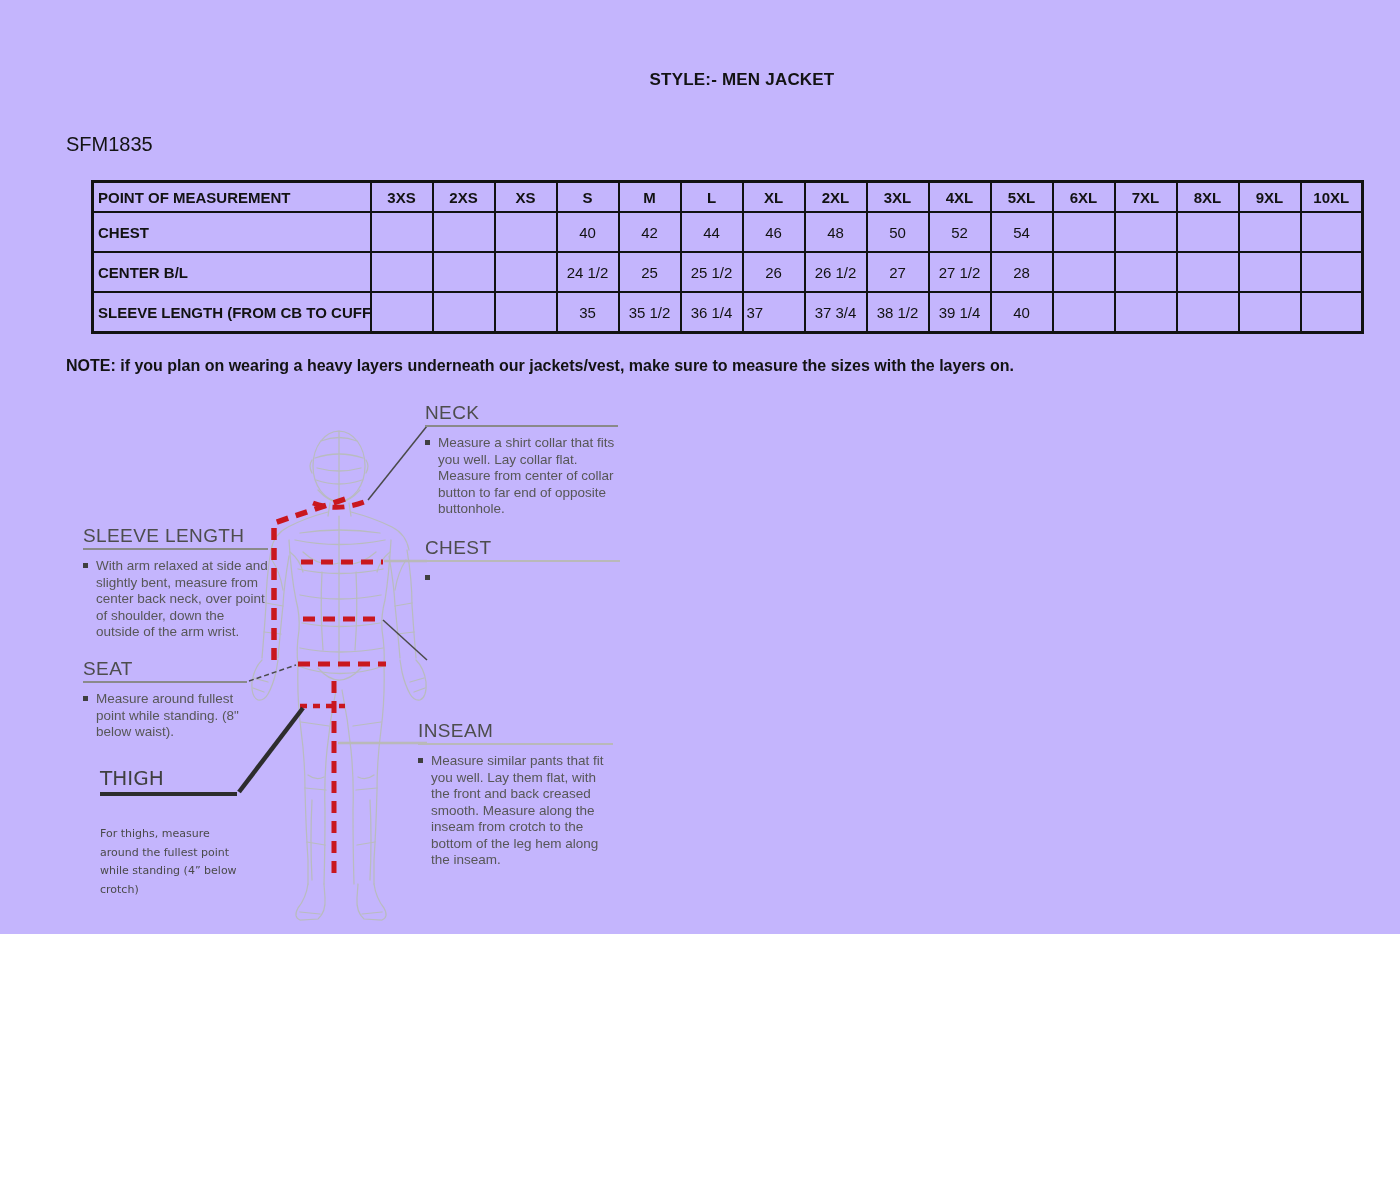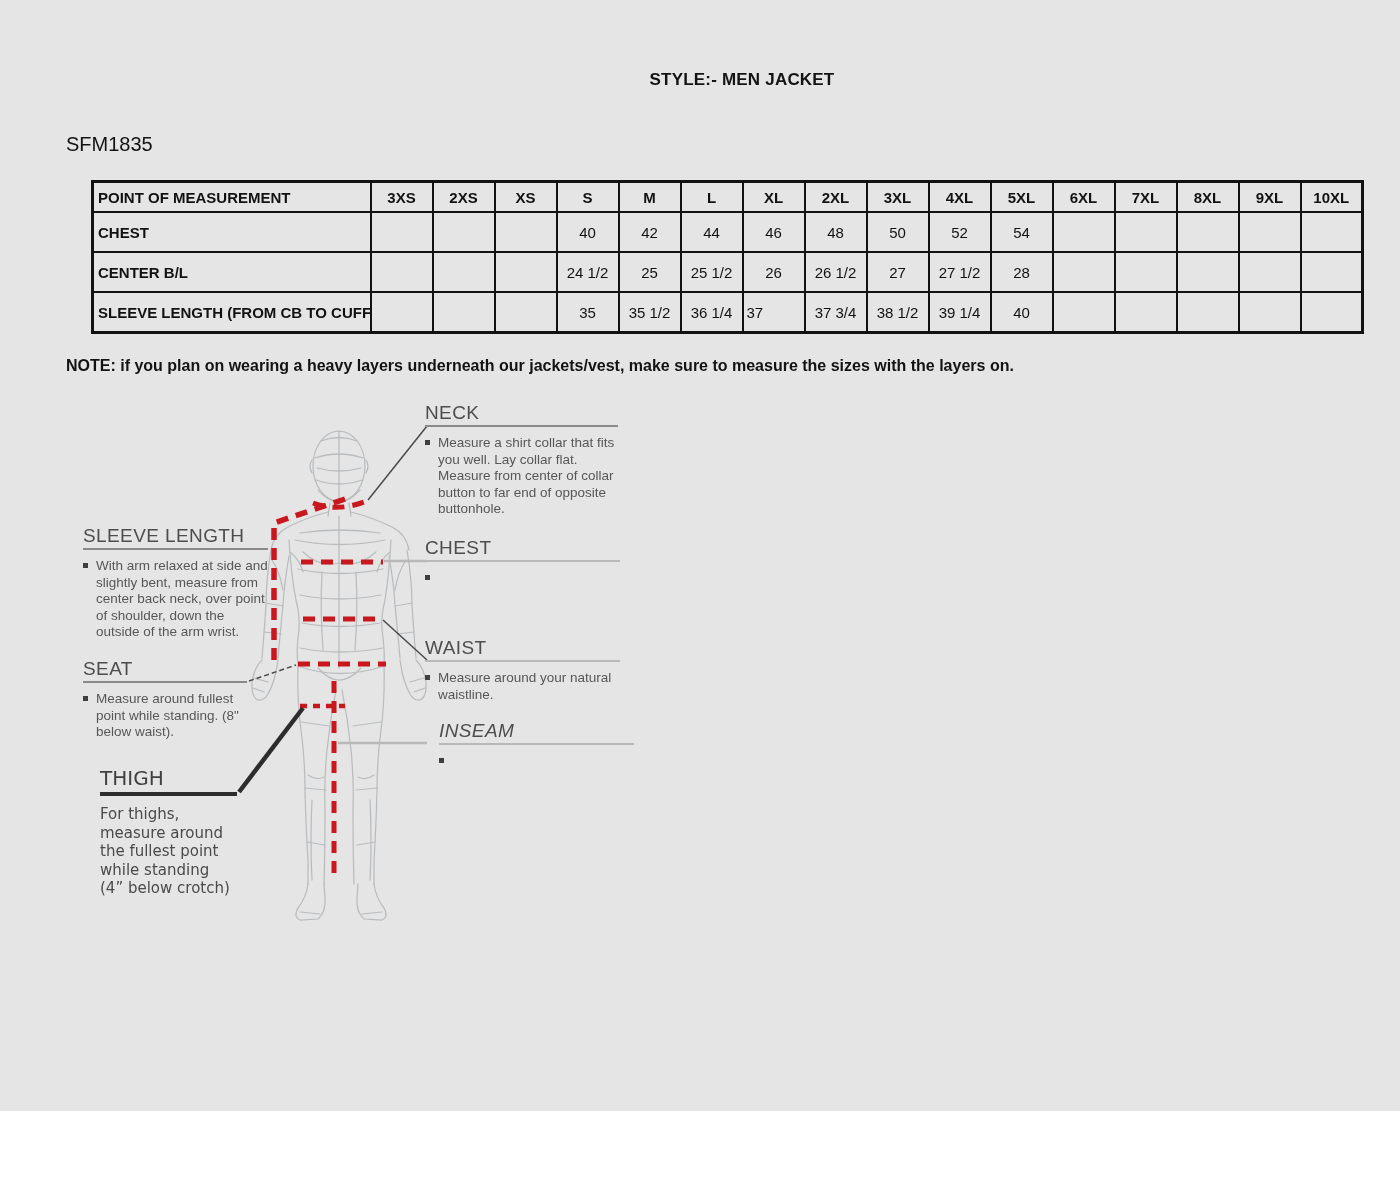--- a/index.html
+++ b/index.html
@@ -1,17 +1,17 @@
 <!DOCTYPE html>
 <html><head>
 <meta charset="utf-8">
 <style>
   html,body{margin:0;padding:0;background:#ffffff;}
   .canvas{
-    position:relative;width:1400px;height:1111px;background:#e5e5e5;overflow:hidden;
+    position:relative;width:1400px;height:934px;background:#c4b5fd;overflow:hidden;
     font-family:"Liberation Sans",sans-serif;color:#111;
   }
   
   .doc-title{
     position:absolute;top:70px;left:84px;width:1316px;text-align:center;
     font-size:17px;font-weight:bold;letter-spacing:.2px;color:#131313;
   }
   .style-code{
     position:absolute;top:133px;left:66px;font-size:20px;font-weight:normal;color:#131313;
   }
@@ -38,21 +38,21 @@
     font-size:19px;line-height:20px;letter-spacing:.4px;color:#4d4d4d;
     padding-bottom:2px;font-family:"Liberation Sans",sans-serif;
   }
   .u-gray{border-bottom:2px solid #8a8a8a;}
   .u-light{border-bottom:2.5px solid #b9b9b9;}
   .u-dark{border-bottom:4px solid #2d2d2d;}
   .callout .bd{display:flex;gap:8px;padding-top:8px;}
   .callout .sq{flex:none;width:5px;height:5px;background:#3f3f3f;margin-top:5px;}
   .callout p{margin:0;font-size:13.5px;line-height:16.5px;color:#575757;max-width:178px;}
   .callout.thigh-callout .hd{font-family:"DejaVu Sans",sans-serif;font-size:20px;line-height:24px;color:#3f3f3f;letter-spacing:0;}
-  .callout.thigh-callout p{font-family:"DejaVu Sans",sans-serif;font-size:15px;line-height:18.5px;color:#4a4a4a;max-width:182px;}
+  .callout.thigh-callout p{font-family:"DejaVu Sans",sans-serif;font-size:11px;line-height:18.5px;color:#4a4a4a;max-width:182px;margin-top:20px;}
   .callout.thigh-callout .bd{padding-top:9px;}
 </style>
 </head>
 <body>
 
 <div class="canvas">
 
   <div class="doc-title">STYLE:- MEN JACKET</div>
   <div class="style-code">SFM1835</div>
 
@@ -289,28 +289,22 @@
       </div>
   </div>
 
   <div class="callout" style="top:538px;left:425px;width:195px;">
     <div class="hd u-light">CHEST</div>
     <div class="bd">
         <span class="sq"></span>
       </div>
   </div>
 
-  <div class="callout" style="top:638px;left:425px;width:195px;">
-    <div class="hd u-light">WAIST</div>
-    <div class="bd">
-        <span class="sq"></span>
-      <p>Measure around your natural waistline.</p>
-      </div>
-  </div>
-
-  <div class="callout" style="top:721px;left:439px;width:195px;font-style:italic;">
+
+  <div class="callout" style="top:721px;left:418px;width:195px;">
     <div class="hd u-light">INSEAM</div>
     <div class="bd">
         <span class="sq"></span>
+      <p>Measure similar pants that fit you well. Lay them flat, with the front and back creased smooth. Measure along the inseam from crotch to the bottom of the leg hem along the inseam.</p>
       </div>
   </div>
 
 </div>
 
 </body></html>

